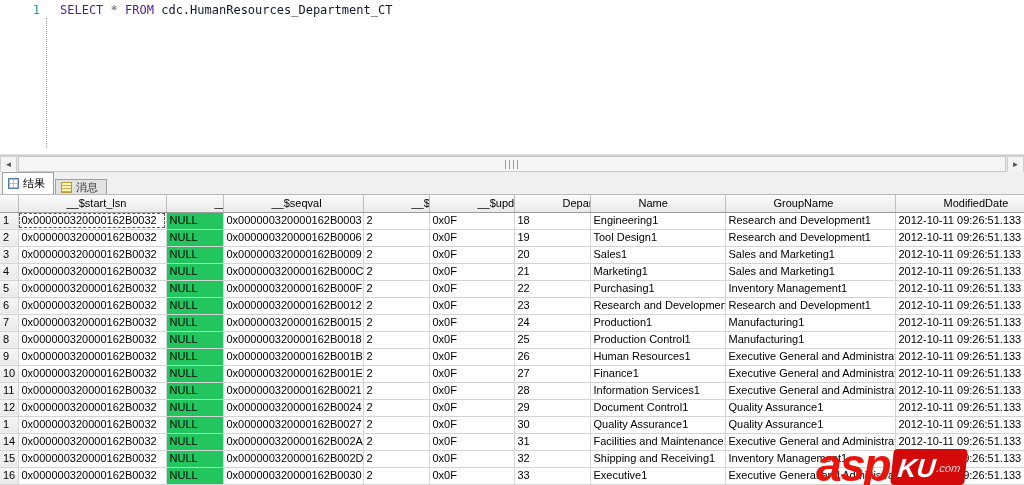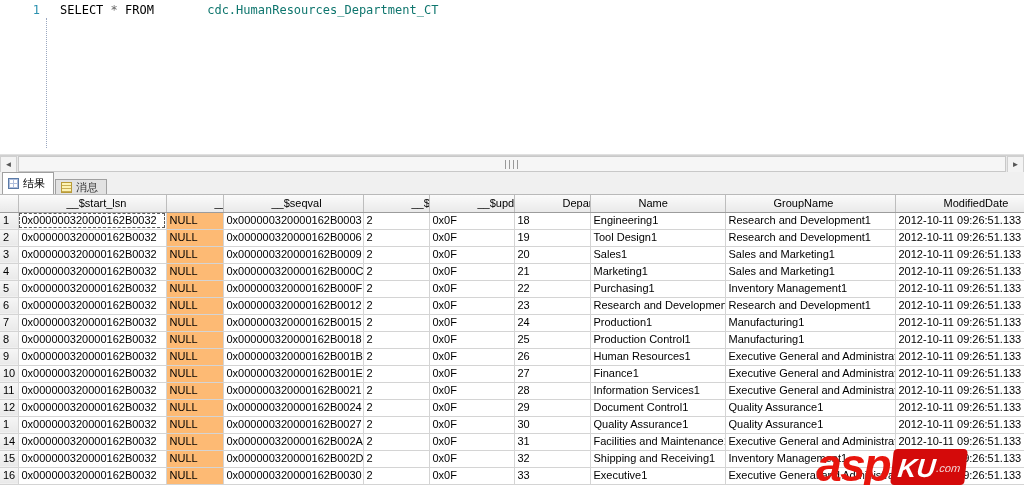--- a/index.html
+++ b/index.html
@@ -5,23 +5,23 @@
   * { box-sizing: border-box; margin: 0; padding: 0; }
   html, body { width: 1024px; height: 485px; overflow: hidden; }
   body { font-family: "Liberation Sans", sans-serif; background: #fff; }
   #app { position: relative; width: 1024px; height: 485px; display: flex; flex-direction: column; background: #fff; }
 
   
   .editor { position: relative; height: 155px; background: #ffffff; border-bottom: 1px solid #e0e0e0; overflow: hidden; }
   .code-line { display: flex; font-family: "DejaVu Sans Mono", "Liberation Mono", monospace; font-size: 12px; line-height: 16px; padding-top: 2px; }
   .gutter { width: 46px; text-align: right; padding-right: 6px; color: #2b91af; flex: 0 0 auto; }
   .code { padding-left: 14px; white-space: pre; }
-  .tok-kw { color: #000000; }
+  .tok-kw { color: #4c1d95; }
   .tok-op { color: #666666; }
-  .tok-obj { color: #0f766e; padding-left: 46px; }
+  .tok-obj { color: #0f172a; }
   .indent-guide { position: absolute; left: 46px; top: 18px; bottom: 6px; border-left: 1px dotted #9aa7c0; }
 
   
   .hscroll { height: 17px; background: #e8e8e8; display: flex; flex: 0 0 auto; border-top: 1px solid #d0d0d0; }
   .sb-btn { width: 17px; height: 17px; background: #f3f3f3; border: 1px solid #cfcfcf; color: #555; font-size: 8px; line-height: 15px; text-align: center; flex: 0 0 auto; }
   .sb-thumb { flex: 1 1 auto; background: #f6f6f6; border: 1px solid #c8c8c8; margin: 0 1px; position: relative; }
   .sb-grip { position: absolute; left: 50%; top: 3px; width: 14px; height: 9px; transform: translateX(-50%);
              background: repeating-linear-gradient(90deg, #9a9a9a 0 1px, transparent 1px 4px); }
 
   
@@ -36,21 +36,21 @@
               background-image: linear-gradient(transparent 2px, #c9ae56 2px, #c9ae56 3px, transparent 3px, transparent 5px, #c9ae56 5px, #c9ae56 6px, transparent 6px, transparent 8px, #c9ae56 8px, #c9ae56 9px, transparent 9px); }
 
   
   .gridwrap { flex: 1 1 auto; overflow: hidden; background: #fff; position: relative; }
   table.grid { border-collapse: collapse; table-layout: fixed; width: 1024px; font-size: 11px; }
   table.grid th, table.grid td { height: 17px; line-height: 15px; padding: 0 3px; text-align: left; font-weight: normal;
                                  white-space: nowrap; overflow: hidden; border-right: 1px solid #d4d4d4; border-bottom: 1px solid #d4d4d4; color: #000; }
   table.grid th { background: linear-gradient(#fbfbfb, #e9e9e9); border-right: 1px solid #bdbdbd; border-bottom: 1px solid #9c9c9c; padding-left: 48px; }
   td.rowhdr { background: linear-gradient(#f6f6f6, #e9e9e9); border-right: 1px solid #bdbdbd; color: #000; }
   th.corner { background: linear-gradient(#f6f6f6, #e6e6e6); }
-  td.nullcell { background: #fdba74; }
+  td.nullcell { background: #22c55e; }
   td.selected { outline: 1px dashed #5a5a5a; outline-offset: -2px; }
 
   
   .watermark { position: absolute; right: 58px; bottom: 0px; z-index: 5; display: flex; align-items: flex-end; font-style: italic; pointer-events: none; }
   .wm-asp { color: #e8150d; font-weight: bold; font-size: 46px; line-height: 40px; letter-spacing: -2px; font-style: italic; }
   .wm-blob { background: #d40a0a; color: #ffffff; font-weight: bold; font-size: 26px; line-height: 26px; padding: 6px 6px 4px 6px; transform: skewX(-6deg); border-radius: 4px; margin-left: 2px; display: flex; align-items: flex-end; gap: 1px; }
   .wm-com { font-size: 11px; color: #f3d9d9; font-weight: normal; }
 </style>
 </head>
 <body>

